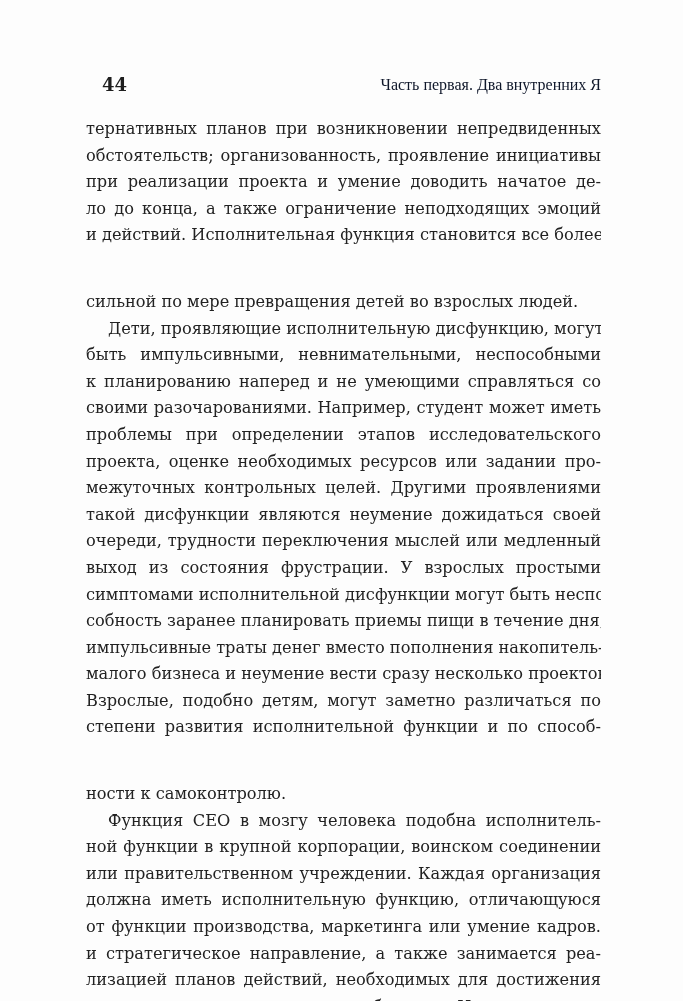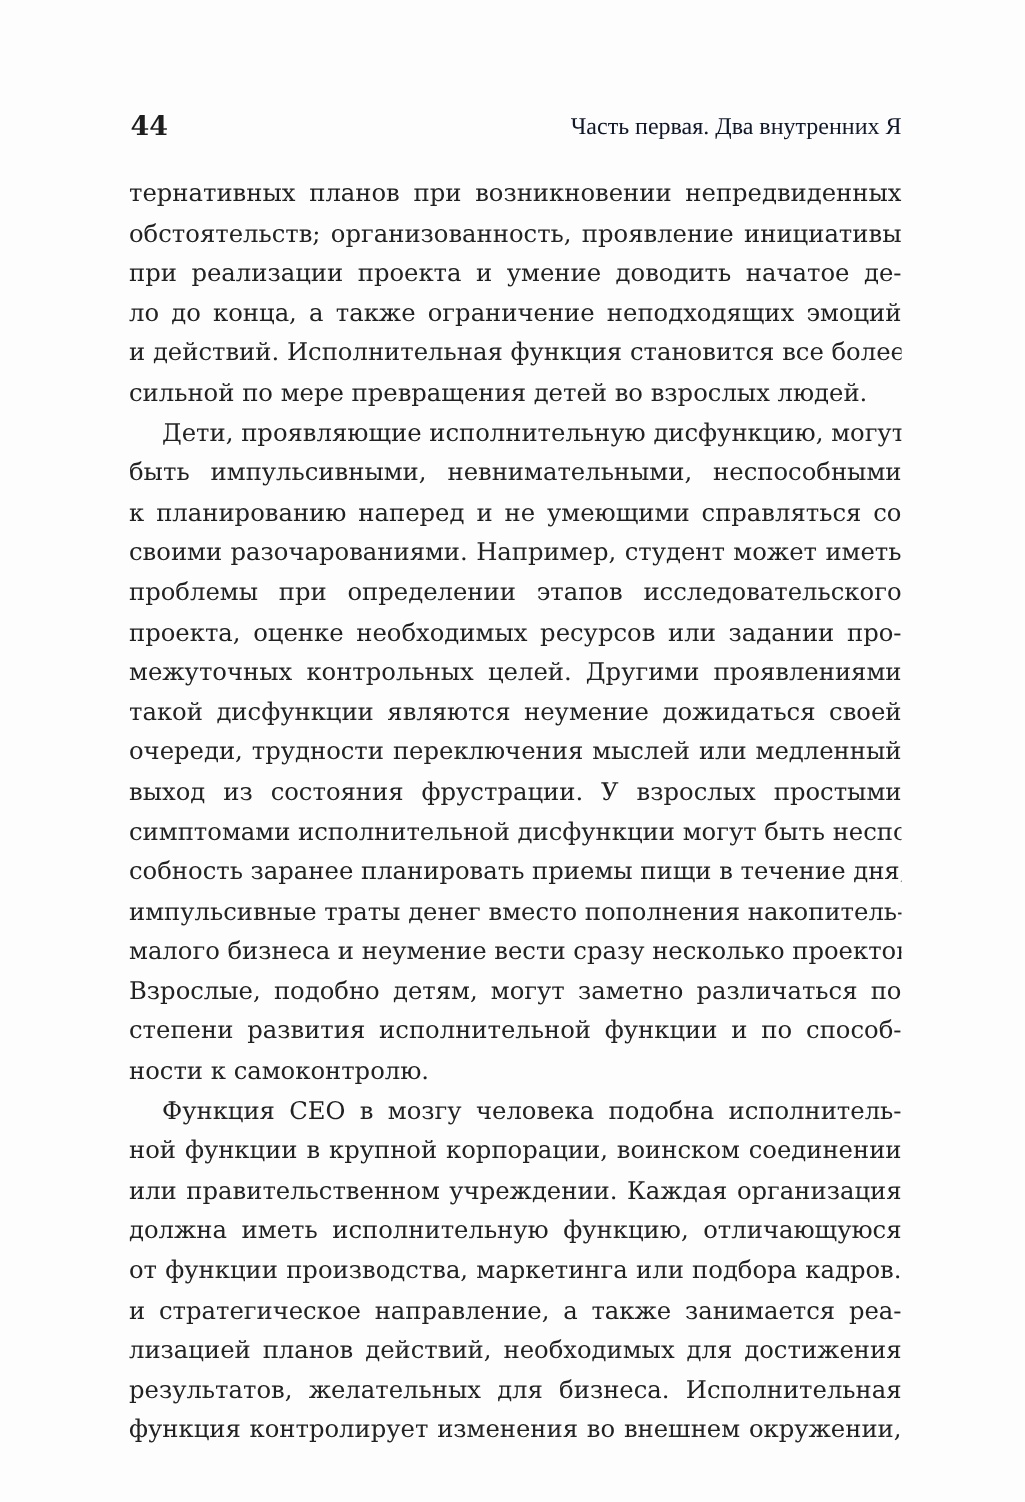--- a/index.html
+++ b/index.html
@@ -9,21 +9,21 @@
     overflow: hidden;
     position: relative;
     color: #1e1e1e;
   }
   .page { position: absolute; left: 86px; top: 0; width: 515px; }
   .running-head {
     position: absolute; top: 74px; left: 0; width: 515px;
     height: 24px;
   }
   .page-number {
-    position: absolute; left: 1px; top: 0;
+    position: absolute; left: 16px; top: 0;
     font-family: "DejaVu Serif", serif;
     font-weight: bold; font-size: 18px;
   }
   .chapter-title {
     position: absolute; right: 0; top: 2px;
     font-family: "Liberation Serif", serif;
     font-size: 16px; color: #0f172a;
   }
   .body-text {
     position: absolute; top: 116px; left: 0; width: 515px;
@@ -34,21 +34,21 @@
   }
   .line {
     display: block;
     white-space: nowrap;
     text-align: justify;
     text-align-last: justify;
     height: 26.6px;
     overflow: hidden;
   }
   .line.indent { padding-left: 22px; }
-  .line.last { text-align-last: left; }
+  .line.last { text-align-last: left; margin-top: 40px; }
 </style>
 </head>
 <body>
 
 <div class="page">
   <div class="running-head">
     <span class="page-number">44</span>
     <span class="chapter-title">Часть первая. Два внутренних Я</span>
   </div>
   <div class="body-text" id="body-text">
@@ -72,19 +72,19 @@
       <span class="line">собность заранее планировать приемы пищи в течение дня,</span>
       <span class="line">импульсивные траты денег вместо пополнения накопитель-</span>
       <span class="line">малого бизнеса и неумение вести сразу несколько проектов.</span>
       <span class="line">Взрослые, подобно детям, могут заметно различаться по</span>
       <span class="line">степени развития исполнительной функции и по способ-</span>
       <span class="line last">ности к самоконтролю.</span>
       <span class="line indent">Функция СЕО в мозгу человека подобна исполнитель-</span>
       <span class="line">ной функции в крупной корпорации, воинском соединении</span>
       <span class="line">или правительственном учреждении. Каждая организация</span>
       <span class="line">должна иметь исполнительную функцию, отличающуюся</span>
-      <span class="line">от функции производства, маркетинга или подбора кадров.</span>
+      <span class="line">от функции производства, маркетинга или умение кадров.</span>
       <span class="line">и стратегическое направление, а также занимается реа-</span>
       <span class="line">лизацией планов действий, необходимых для достижения</span>
       <span class="line">результатов, желательных для бизнеса. Исполнительная</span>
       <span class="line">функция контролирует изменения во внешнем окружении,</span>
     </div>
 </div>
 
 </body></html>

